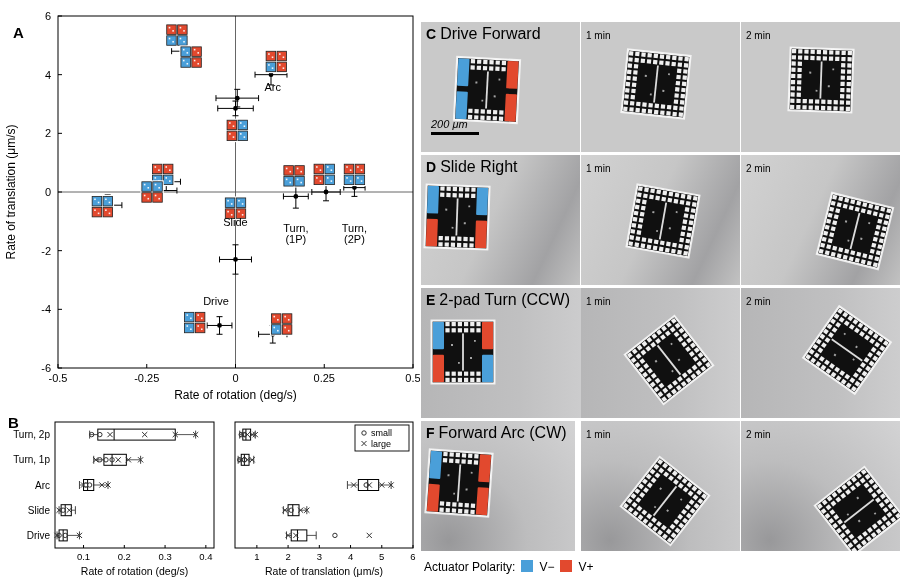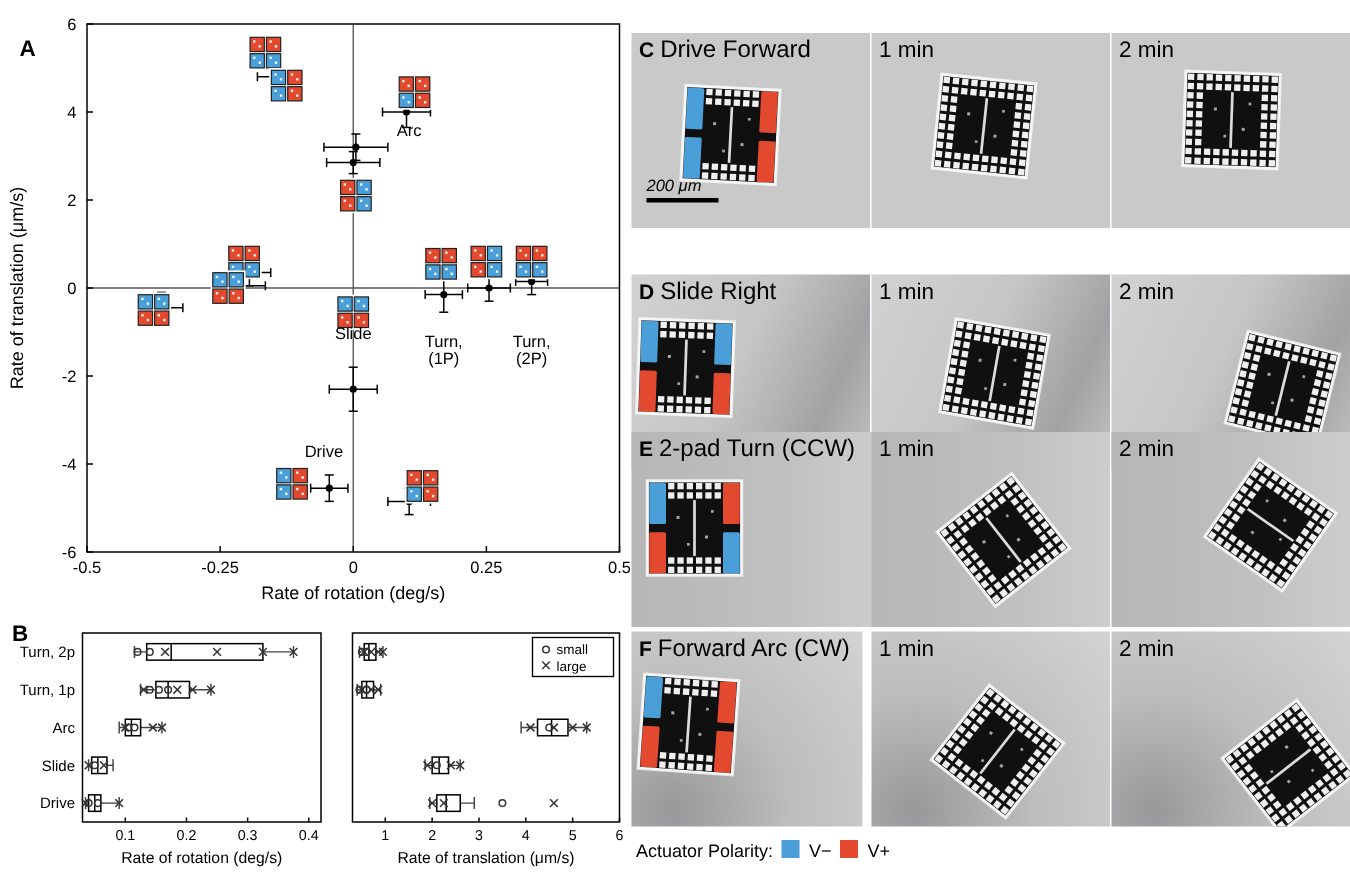--- a/index.html
+++ b/index.html
@@ -7,27 +7,27 @@
   .fig{position:relative;width:900px;height:588px;background:#fff;overflow:hidden;}
   .panel-letter{position:absolute;font-weight:bold;font-size:15px;z-index:5;}
   #panelA-svg{position:absolute;left:0;top:0;}
   #panelB-left{position:absolute;left:0;top:412px;}
   #panelB-right{position:absolute;left:221px;top:412px;}
   svg text{font-family:"Liberation Sans",sans-serif;}
   #photo-grid{position:absolute;left:421px;top:0;width:479px;height:588px;}
   .photo-row{position:absolute;left:0;width:479px;}
   .photo-cell{position:absolute;top:0;height:100%;overflow:hidden;}
   .bg-c{background:#c9c9c9;}
-  .bg-d{background:linear-gradient(115deg,#d2d2d2 0%,#c6c6c6 45%,#a2a2a4 78%,#c2c2c2 100%);margin-top:28px;}
+  .bg-d{background:linear-gradient(115deg,#d2d2d2 0%,#c6c6c6 45%,#a2a2a4 78%,#c2c2c2 100%);}
   .bg-e{background:linear-gradient(90deg,#b6b6b7 0%,#c0c0c1 60%,#cdcdce 100%);}
   .bg-f{background:radial-gradient(circle at 18% 92%,#98989a 0%,#bdbdbe 45%,#d3d3d4 100%);}
   .cell-label{position:absolute;left:5px;top:3px;white-space:nowrap;z-index:3;}
   .pletter{font-weight:bold;font-size:14px;}
   .ptitle{font-size:16px;margin-left:4px;}
-  .tlabel{font-size:15px;}
+  .tlabel{font-size:10px;}
   .scalebar{position:absolute;left:10px;top:96px;font-size:11px;z-index:3;font-style:italic;}
   .scalebar .bar{height:2.5px;background:#000;width:48px;margin-top:2px;}
   .polarity{position:absolute;left:424px;top:560px;font-size:12px;display:flex;gap:6px;z-index:4;}
   .swatch{width:12px;height:12px;display:inline-block;}
 </style>
 </head>
 <body>
 
 <div class="fig">
 

